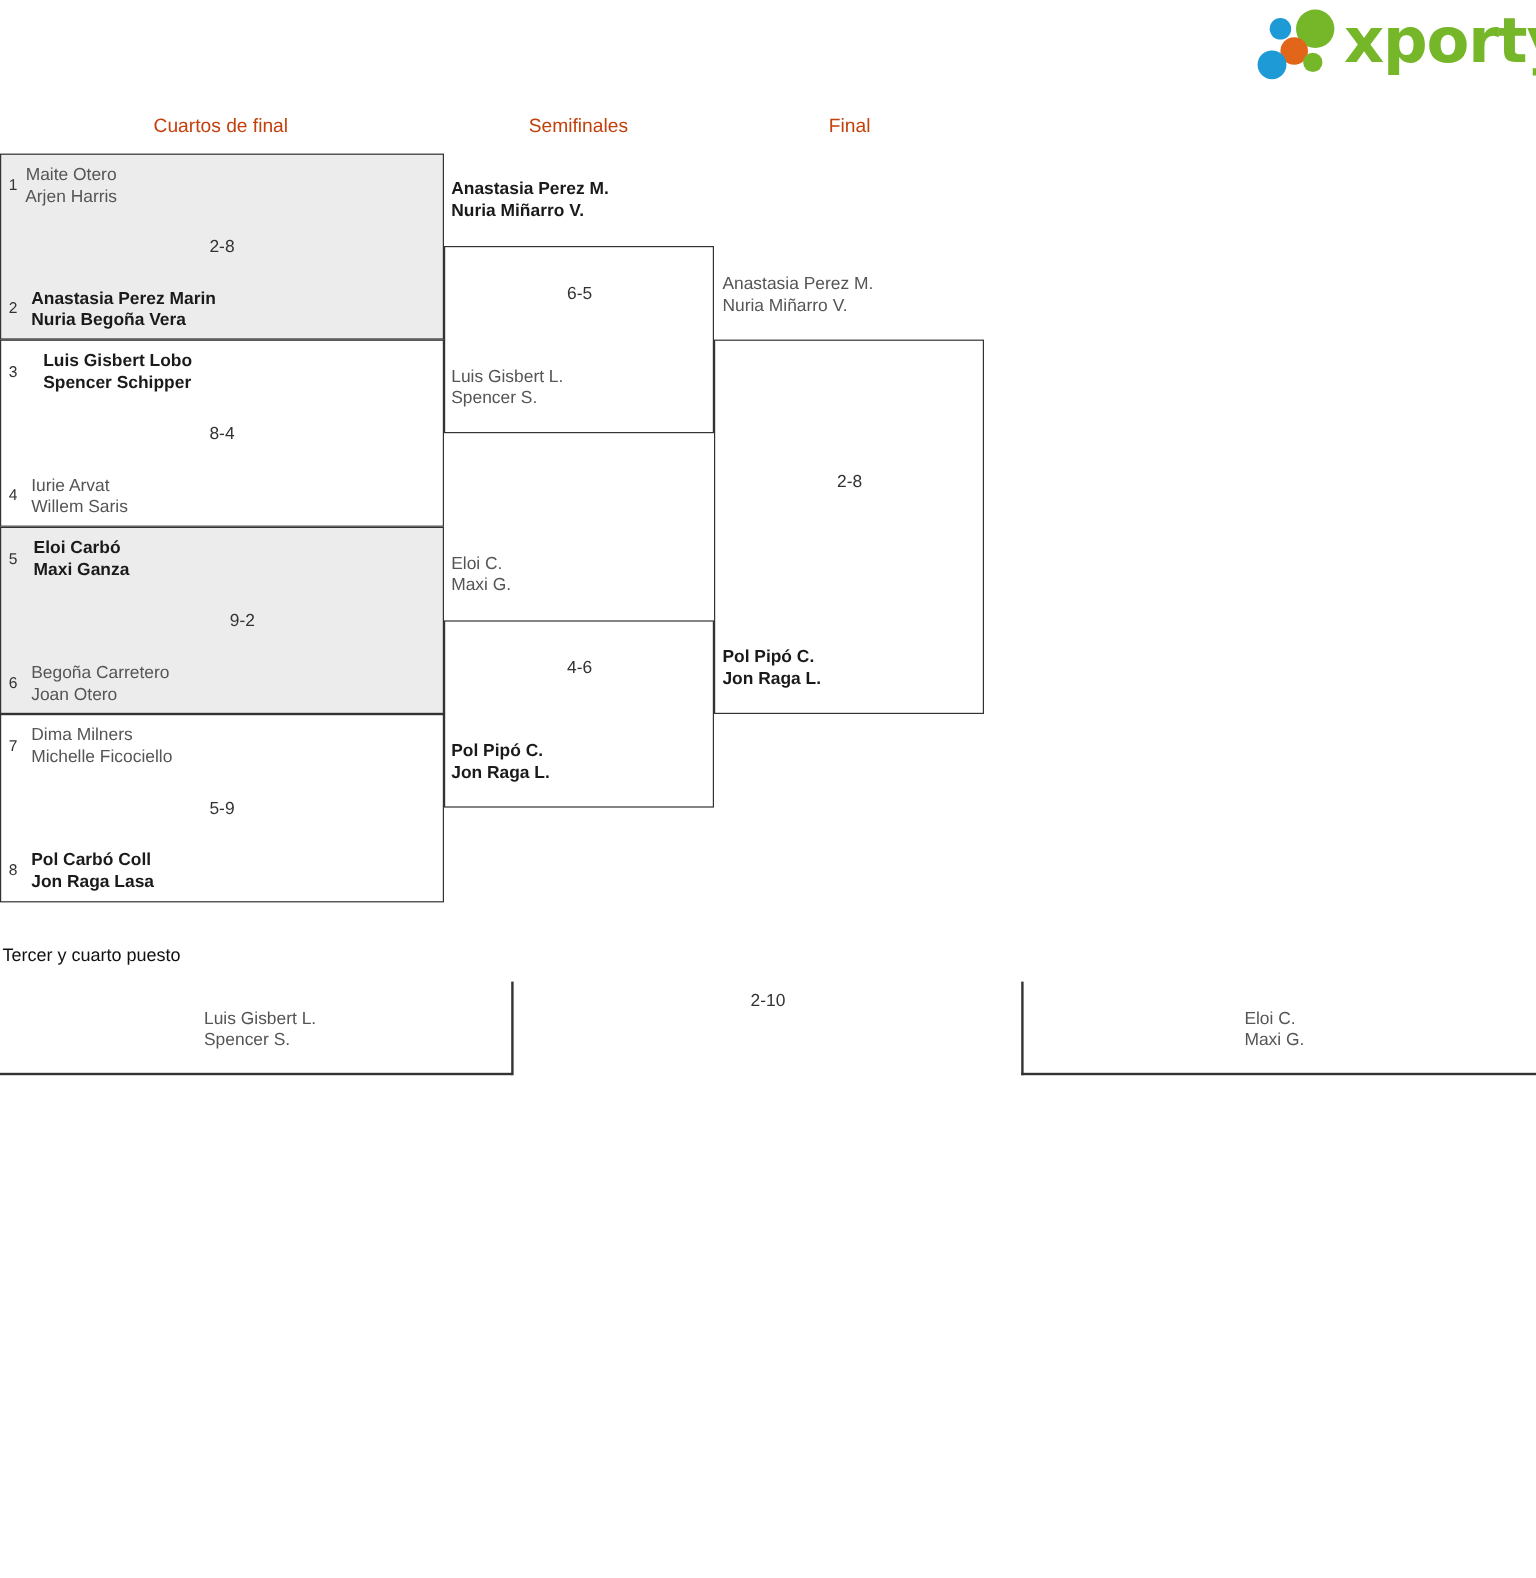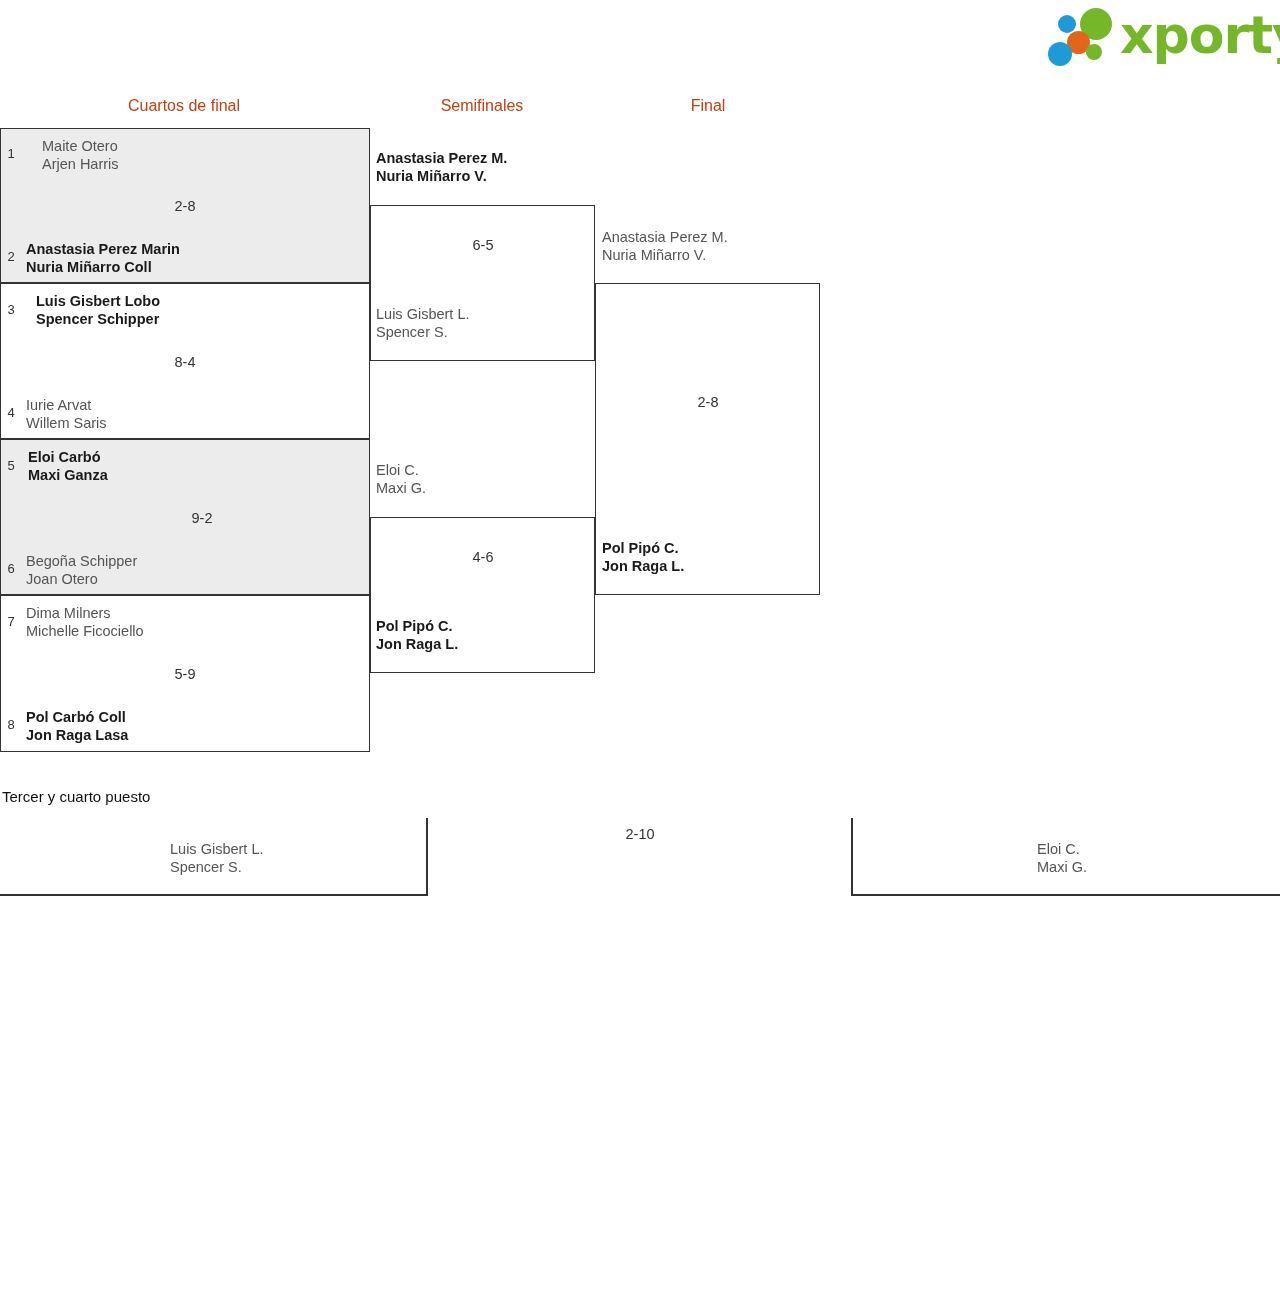--- a/index.html
+++ b/index.html
@@ -55,29 +55,29 @@
   <span class="dot" style="left:46px;top:38px;width:16px;height:16px;background:#76b72a;"></span>
   <span class="wordmark">xporty</span>
 </div>
 
 <div class="abs colhead" id="h-qf">Cuartos de final</div>
 <div class="abs colhead" id="h-sf">Semifinales</div>
 <div class="abs colhead" id="h-f">Final</div>
 
 <div class="abs mbox shade" style="left:0;top:128px;width:370px;height:155px;"></div>
 <div class="abs seed" style="left:2px;top:146px;">1</div>
-<div class="abs team lose" style="left:42px;top:137px;">
+<div class="abs team lose" style="left:21px;top:137px;text-align:center;">
   <span class="ln">Maite Otero</span>
   <span class="ln">Arjen Harris</span>
 </div>
 <div class="abs score" style="left:130px;top:198px;width:110px;">2-8</div>
 <div class="abs seed" style="left:2px;top:249px;">2</div>
 <div class="abs team win" style="left:26px;top:240px;">
   <span class="ln">Anastasia Perez Marin</span>
-  <span class="ln">Nuria Miñarro Coll</span>
+  <span class="ln">Nuria Begoña Vera</span>
 </div>
 
 <div class="abs mbox" style="left:0;top:283px;width:370px;height:156px;"></div>
 <div class="abs seed" style="left:2px;top:302px;">3</div>
 <div class="abs team win" style="left:36px;top:292px;">
   <span class="ln">Luis Gisbert Lobo</span>
   <span class="ln">Spencer Schipper</span>
 </div>
 <div class="abs score" style="left:130px;top:354px;width:110px;">8-4</div>
 <div class="abs seed" style="left:2px;top:405px;">4</div>
@@ -88,21 +88,21 @@
 
 <div class="abs mbox shade" style="left:0;top:439px;width:370px;height:156px;"></div>
 <div class="abs seed" style="left:2px;top:458px;">5</div>
 <div class="abs team win" style="left:28px;top:448px;">
   <span class="ln">Eloi Carbó</span>
   <span class="ln">Maxi Ganza</span>
 </div>
 <div class="abs score" style="left:147px;top:510px;width:110px;">9-2</div>
 <div class="abs seed" style="left:2px;top:561px;">6</div>
 <div class="abs team lose" style="left:26px;top:552px;">
-  <span class="ln">Begoña Schipper</span>
+  <span class="ln">Begoña Carretero</span>
   <span class="ln">Joan Otero</span>
 </div>
 
 <div class="abs mbox" style="left:0;top:595px;width:370px;height:157px;"></div>
 <div class="abs seed" style="left:2px;top:614px;">7</div>
 <div class="abs team lose" style="left:26px;top:604px;">
   <span class="ln">Dima Milners</span>
   <span class="ln">Michelle Ficociello</span>
 </div>
 <div class="abs score" style="left:130px;top:666px;width:110px;">5-9</div>

